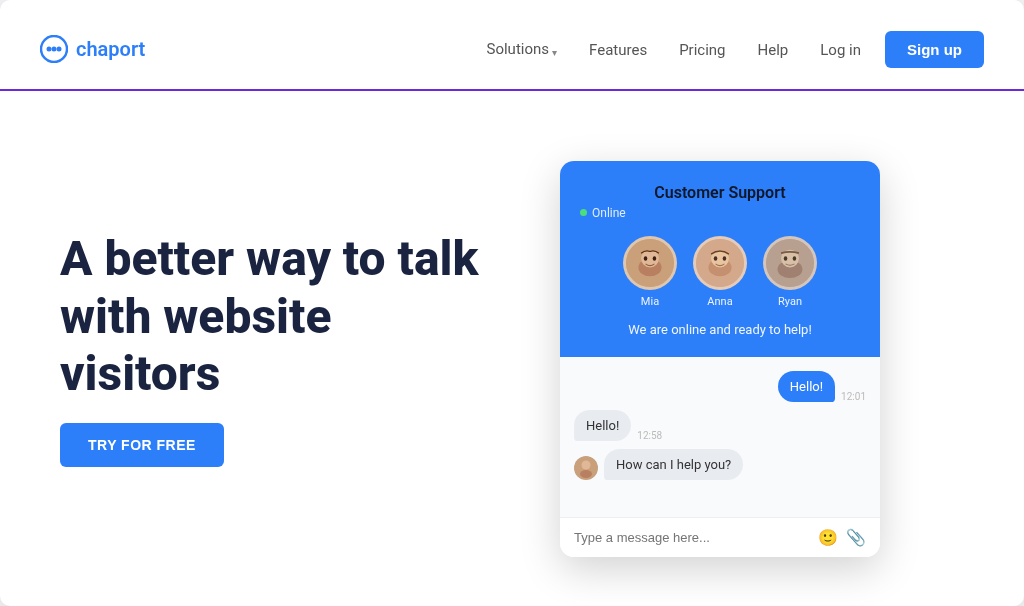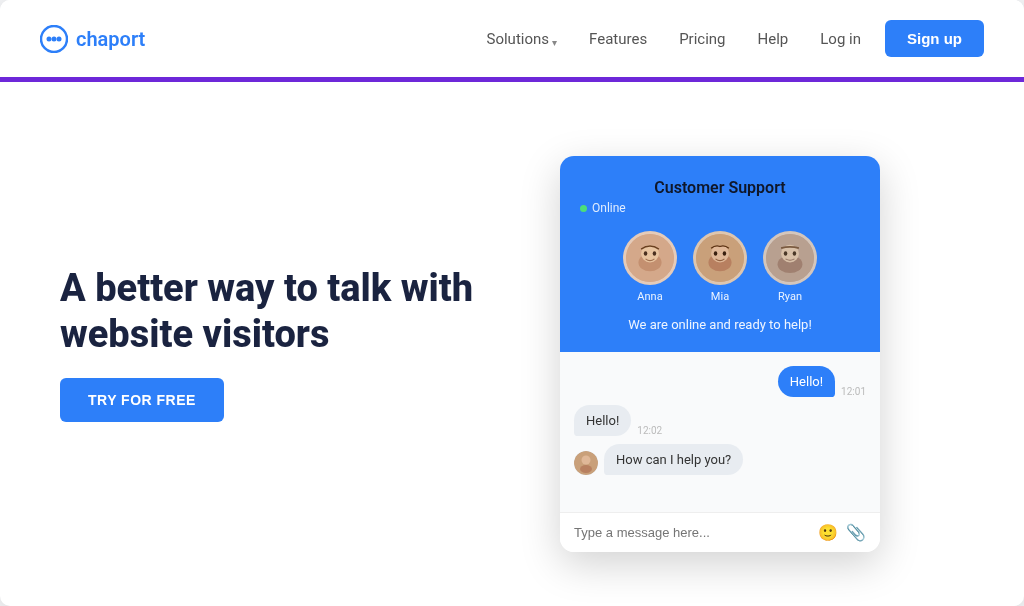--- a/index.html
+++ b/index.html
@@ -20,22 +20,23 @@
       overflow: hidden;
       display: flex;
       flex-direction: column;
     }
     
     .navbar {
       display: flex;
       align-items: center;
       padding: 0 40px;
       height: 82px;
-      border-bottom: 5px solid #6d28d9;
+      border-bottom: 2px solid #6d28d9;
       background: #fff;
+      margin-top: 9px;
     }
     .logo-area {
       display: flex;
       align-items: center;
       gap: 8px;
       margin-right: auto;
       text-decoration: none;
     }
     .logo-icon {
       width: 28px;
@@ -84,21 +85,21 @@
       align-items: center;
       padding: 0 60px;
       gap: 60px;
       overflow: hidden;
     }
     .hero-left {
       flex: 1;
       max-width: 420px;
     }
     .hero-title {
-      font-size: 38px;
+      font-size: 48px;
       font-weight: 800;
       color: #1a2340;
       line-height: 1.2;
       margin-bottom: 20px;
     }
     .hero-desc {
       font-size: 15px;
       color: #666;
       line-height: 1.6;
       margin-bottom: 32px;
@@ -315,47 +316,47 @@
 
         <div class="chat-header">
           <div class="chat-header-title">Customer Support</div>
           <div class="chat-online-status">
             <span class="online-dot"></span>
             <span>Online</span>
           </div>
 
           <div class="agents-row">
             <div class="agent">
-              <div class="agent-avatar face-anna">
-
-                <svg width="54" height="54" viewBox="0 0 54 54" xmlns="http://www.w3.org/2000/svg">
-                  <circle cx="27" cy="27" r="27" fill="#d4a88a"></circle>
-                  <ellipse cx="27" cy="32" rx="13" ry="10" fill="#c49070"></ellipse>
-                  <circle cx="27" cy="22" r="10" fill="#e8c4a0"></circle>
-                  <ellipse cx="22" cy="22" rx="2" ry="2.5" fill="#4a3020"></ellipse>
-                  <ellipse cx="32" cy="22" rx="2" ry="2.5" fill="#4a3020"></ellipse>
-                  <path d="M22 28 Q27 32 32 28" stroke="#a07050" stroke-width="1.2" fill="none"></path>
-                  <path d="M17 17 Q27 10 37 17" stroke="#6b4020" stroke-width="1.5" fill="none"></path>
-                </svg>
-              </div>
-              <span class="agent-name">Anna</span>
-            </div>
-            <div class="agent">
               <div class="agent-avatar face-mia">
                 <svg width="54" height="54" viewBox="0 0 54 54" xmlns="http://www.w3.org/2000/svg">
                   <circle cx="27" cy="27" r="27" fill="#c9a07a"></circle>
                   <ellipse cx="27" cy="32" rx="13" ry="10" fill="#b88060"></ellipse>
                   <circle cx="27" cy="22" r="10" fill="#e0b898"></circle>
                   <ellipse cx="22" cy="22" rx="2" ry="2.5" fill="#3a2010"></ellipse>
                   <ellipse cx="32" cy="22" rx="2" ry="2.5" fill="#3a2010"></ellipse>
                   <path d="M22 28 Q27 32 32 28" stroke="#906040" stroke-width="1.2" fill="none"></path>
                   <path d="M17 16 Q22 12 27 14 Q32 12 37 16" stroke="#5a3010" stroke-width="1.5" fill="none"></path>
                 </svg>
               </div>
               <span class="agent-name">Mia</span>
+            </div>
+            <div class="agent">
+              <div class="agent-avatar face-anna">
+
+                <svg width="54" height="54" viewBox="0 0 54 54" xmlns="http://www.w3.org/2000/svg">
+                  <circle cx="27" cy="27" r="27" fill="#d4a88a"></circle>
+                  <ellipse cx="27" cy="32" rx="13" ry="10" fill="#c49070"></ellipse>
+                  <circle cx="27" cy="22" r="10" fill="#e8c4a0"></circle>
+                  <ellipse cx="22" cy="22" rx="2" ry="2.5" fill="#4a3020"></ellipse>
+                  <ellipse cx="32" cy="22" rx="2" ry="2.5" fill="#4a3020"></ellipse>
+                  <path d="M22 28 Q27 32 32 28" stroke="#a07050" stroke-width="1.2" fill="none"></path>
+                  <path d="M17 17 Q27 10 37 17" stroke="#6b4020" stroke-width="1.5" fill="none"></path>
+                </svg>
+              </div>
+              <span class="agent-name">Anna</span>
             </div>
             <div class="agent">
               <div class="agent-avatar face-ryan">
                 <svg width="54" height="54" viewBox="0 0 54 54" xmlns="http://www.w3.org/2000/svg">
                   <circle cx="27" cy="27" r="27" fill="#b8a090"></circle>
                   <ellipse cx="27" cy="34" rx="14" ry="10" fill="#a08070"></ellipse>
                   <circle cx="27" cy="22" r="10" fill="#d8c0a8"></circle>
                   <ellipse cx="22" cy="22" rx="2" ry="2.5" fill="#4a3828"></ellipse>
                   <ellipse cx="32" cy="22" rx="2" ry="2.5" fill="#4a3828"></ellipse>
                   <path d="M22 28 Q27 31 32 28" stroke="#907060" stroke-width="1.2" fill="none"></path>
@@ -371,21 +372,21 @@
         <div class="chat-body">
           <div class="chat-messages">
 
             <div class="msg-row right">
               <span class="msg-time">12:01</span>
               <div class="msg-bubble user">Hello!</div>
             </div>
 
             <div class="msg-row">
               <div class="msg-bubble agent">Hello!</div>
-              <span class="msg-time">12:02</span>
+              <span class="msg-time">12:58</span>
             </div>
 
             <div class="msg-row">
               <div class="agent-mini-avatar">
                 <svg width="24" height="24" viewBox="0 0 24 24" xmlns="http://www.w3.org/2000/svg">
                   <circle cx="12" cy="12" r="12" fill="#c9a07a"></circle>
                   <circle cx="12" cy="9" r="4.5" fill="#e0b898"></circle>
                   <ellipse cx="12" cy="18" rx="6" ry="4" fill="#b88060"></ellipse>
                 </svg>
               </div>

